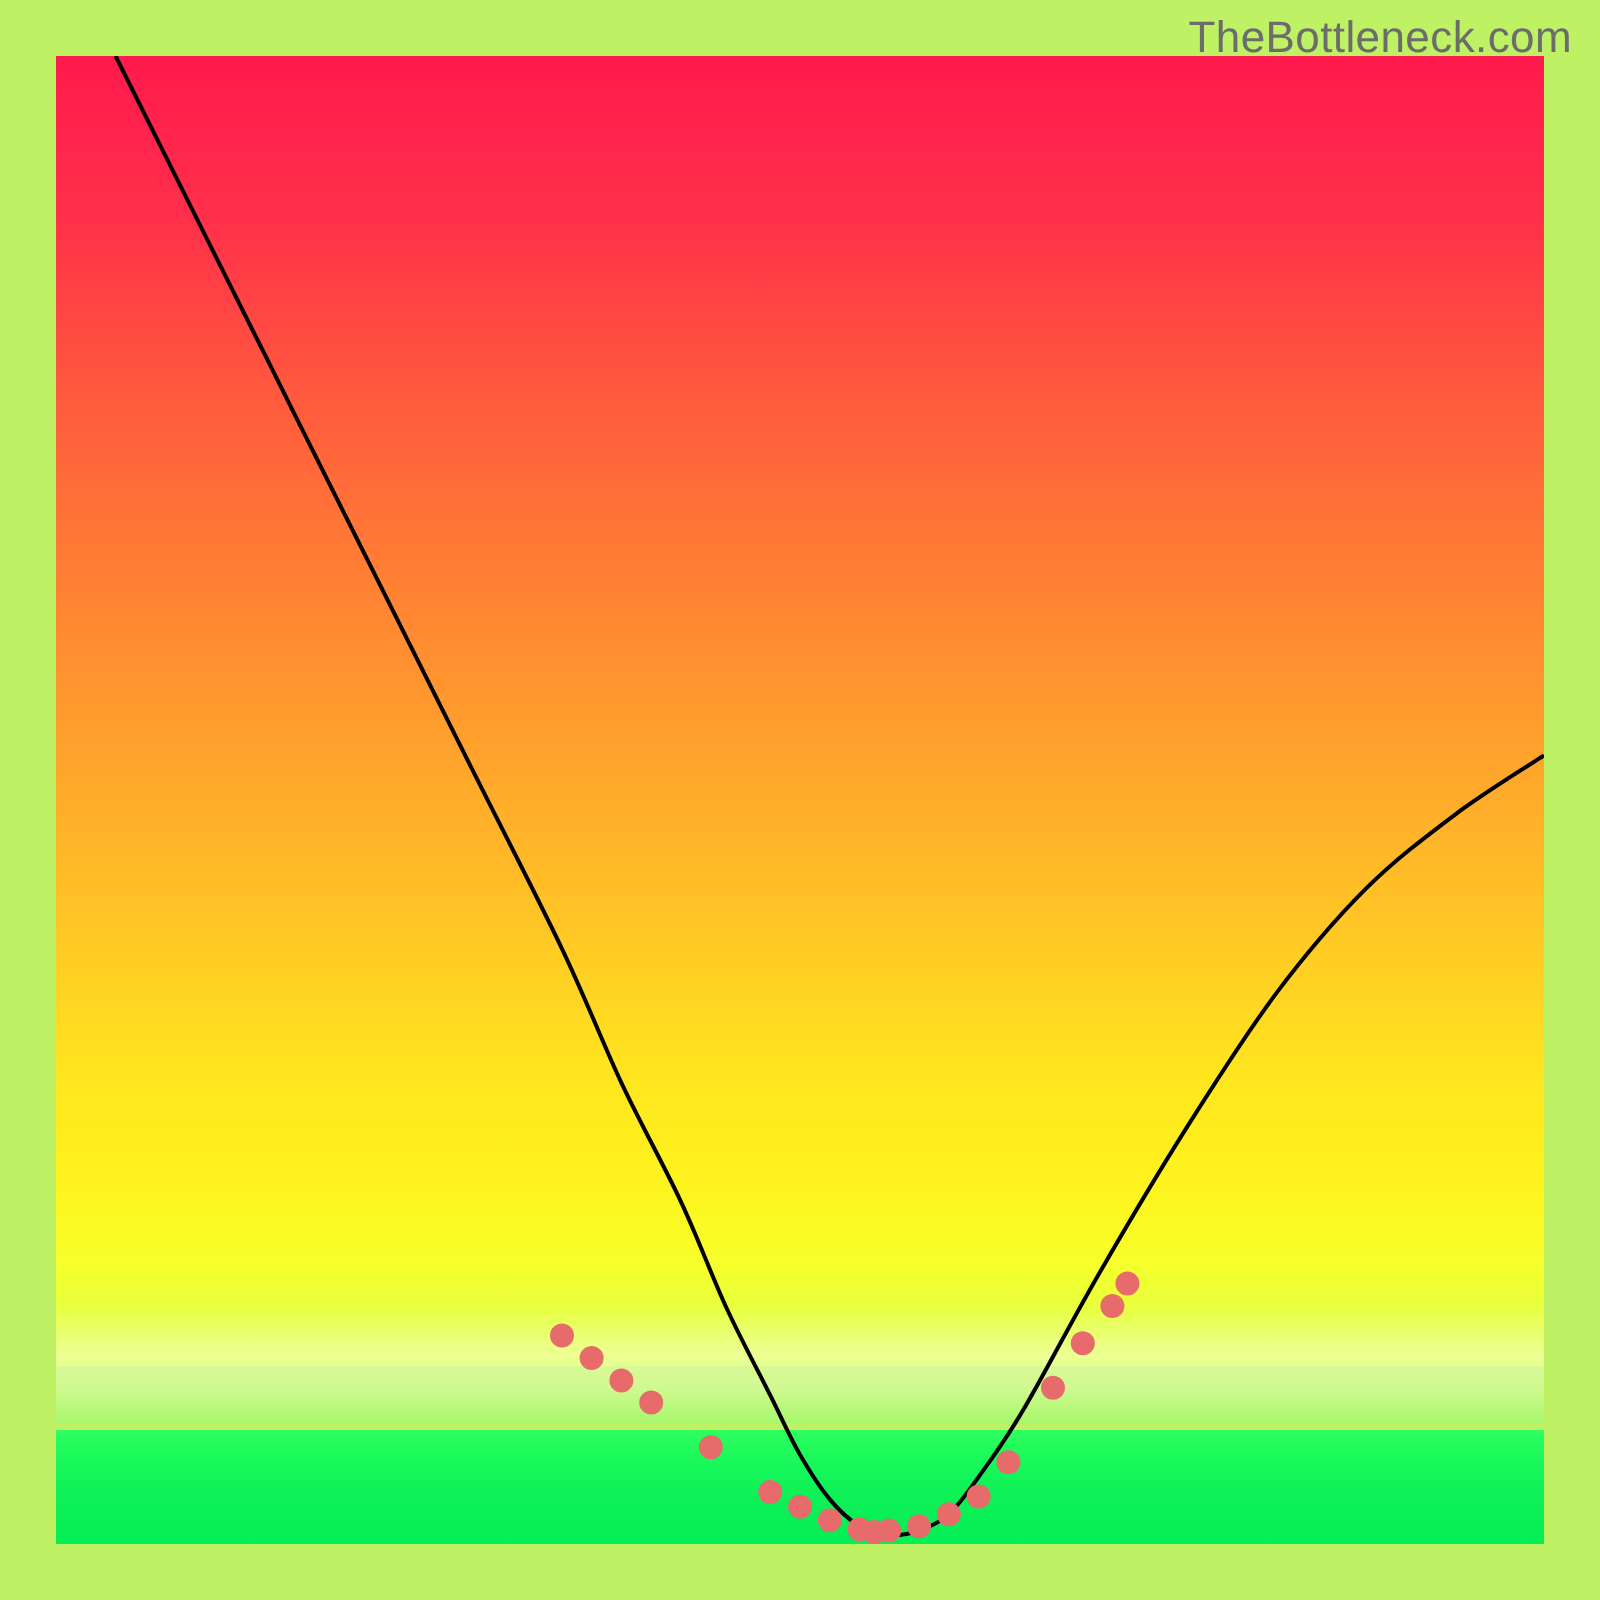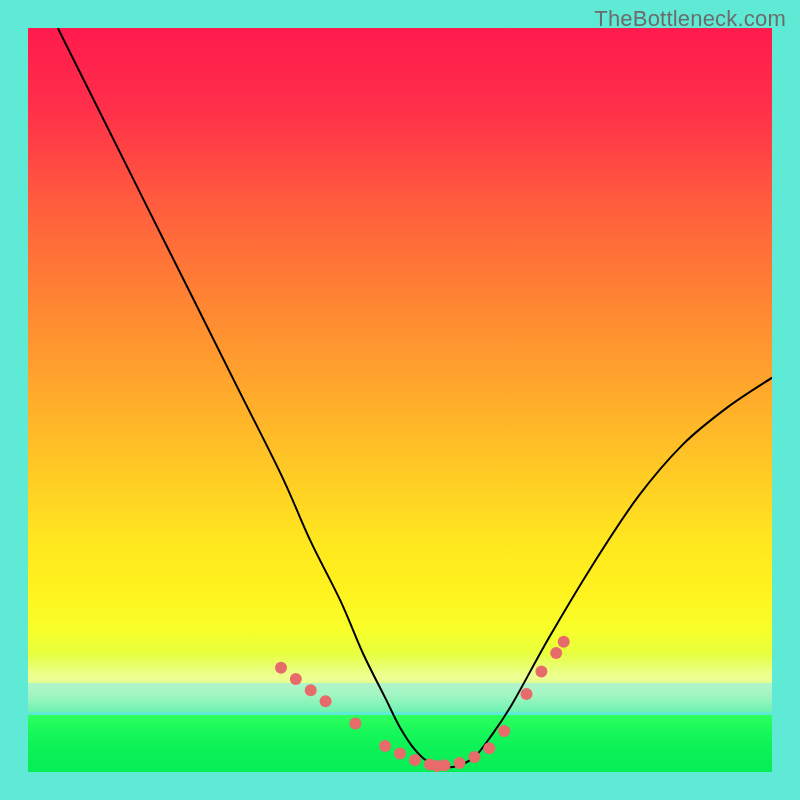--- a/index.html
+++ b/index.html
@@ -8,21 +8,21 @@
     width: 800px;
     height: 800px;
     background: #000;
     font-family: -apple-system, BlinkMacSystemFont, "Segoe UI", Arial, sans-serif;
     overflow: hidden;
   }
   .stage {
     position: relative;
     width: 800px;
     height: 800px;
-    background: #5eead4;
+    background: #bef264;
   }
   .plot-area {
     position: absolute;
     left: 28px;
     top: 28px;
     width: 744px;
     height: 744px;
     overflow: hidden;
   }
   .grad-top {

